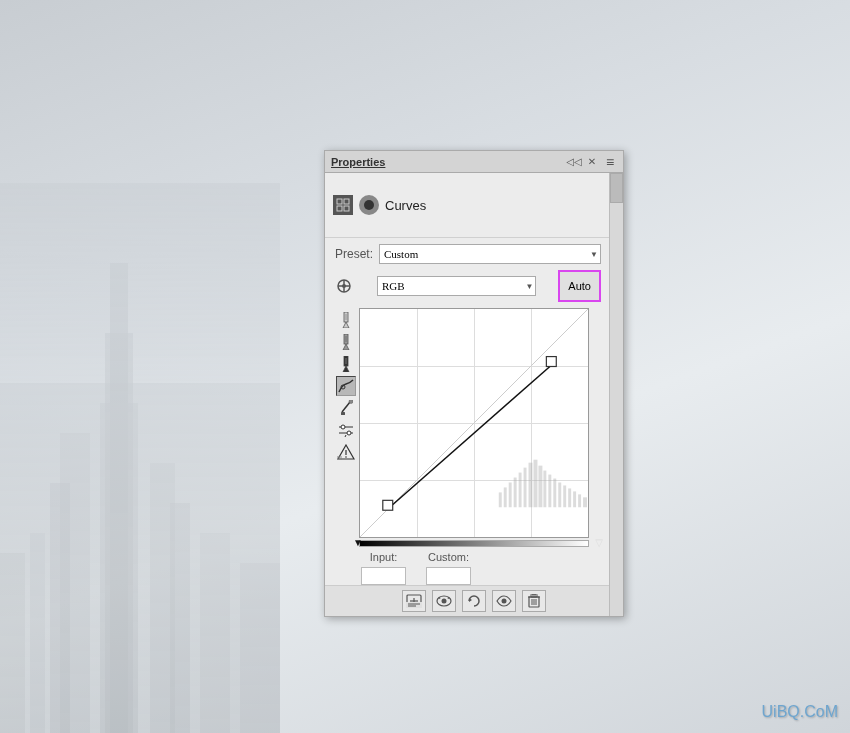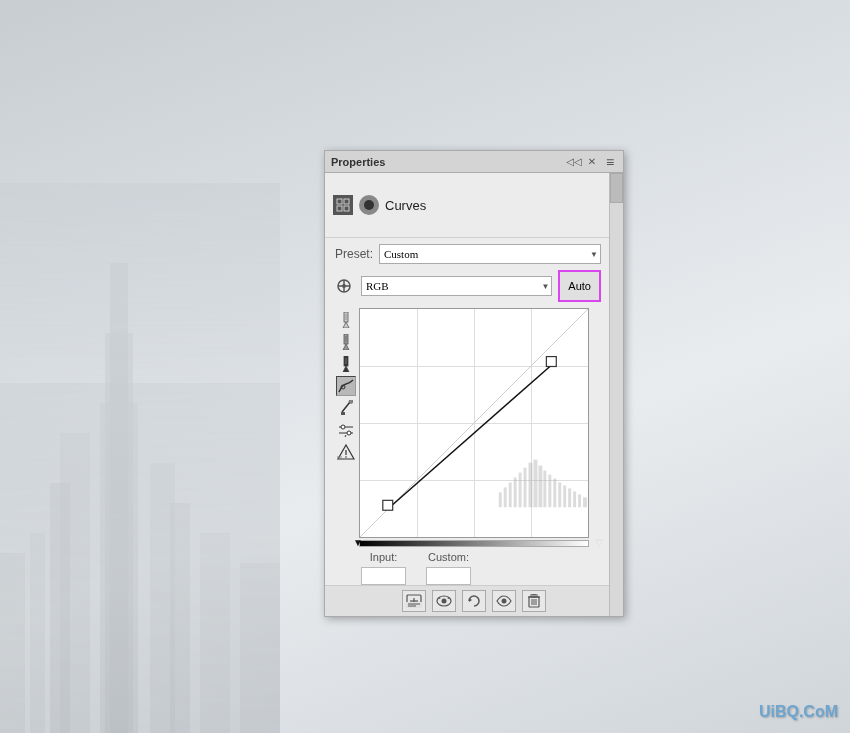--- a/index.html
+++ b/index.html
@@ -49,20 +49,21 @@
       display: flex;
       align-items: center;
       justify-content: space-between;
       height: 22px;
     }
 
     .panel-title-text {
       font-size: 11px;
       color: #333;
       font-weight: bold;
+      text-decoration: underline;
     }
 
     .panel-title-controls {
       display: flex;
       align-items: center;
       gap: 4px;
     }
 
     .title-btn {
       font-size: 10px;
@@ -171,21 +172,21 @@
       font-size: 8px;
       color: #555;
       pointer-events: none;
     }
 
     
     .channel-row {
       display: flex;
       align-items: center;
       margin-bottom: 6px;
-      gap: 6px;
+      gap: 22px;
     }
 
     .channel-icon {
       width: 22px;
       height: 18px;
       display: flex;
       align-items: center;
       justify-content: center;
       font-size: 10px;
       color: #555;
@@ -286,21 +287,21 @@
       color: #333;
     }
 
     
     .watermark {
       position: absolute;
       bottom: 12px;
       right: 12px;
       color: #5599cc;
       font-size: 16px;
-      font-weight: bold;
+      font-weight: normal;
       opacity: 0.8;
       text-shadow: 1px 1px 2px rgba(0,0,0,0.3);
     }
 
     
     .curves-section {
       display: flex;
       position: relative;
     }
 

